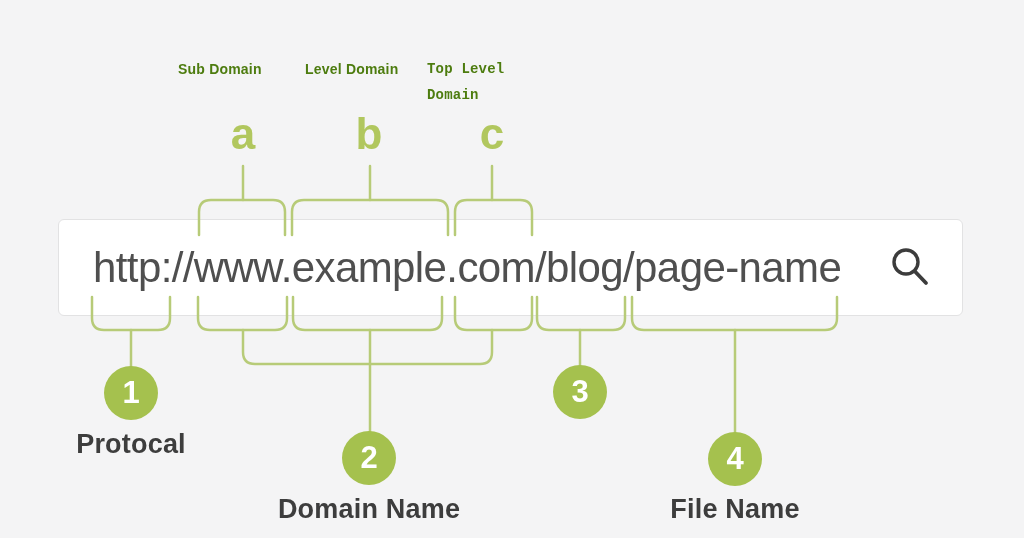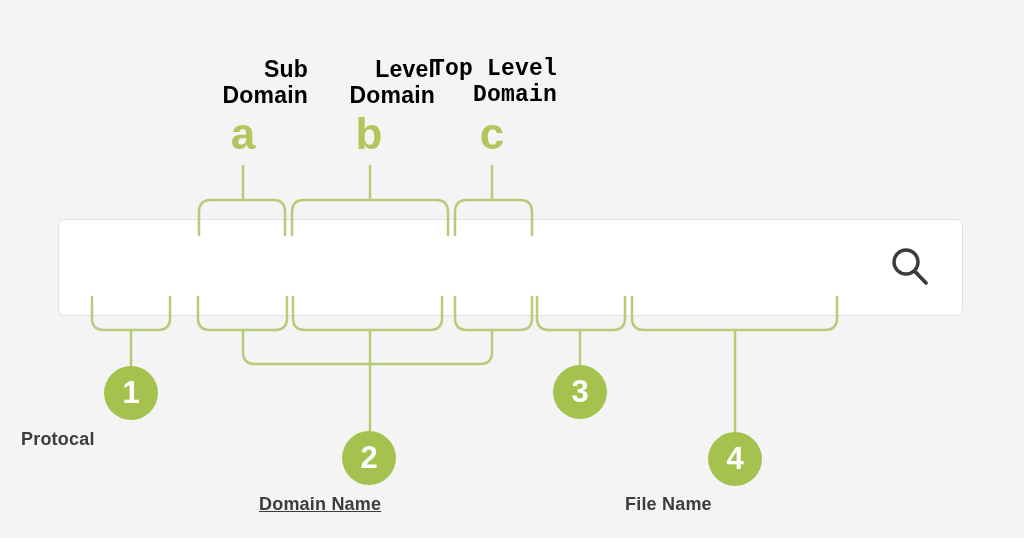--- a/index.html
+++ b/index.html
@@ -12,25 +12,25 @@
     width: 1024px;
     height: 538px;
     background: #f4f4f5;
     overflow: hidden;
   }
   .abs { position: absolute; }
 
   
   .group-label {
     width: 130px;
-    text-align: right;
-    font-size: 23px;
+    text-align: left;
+    font-size: 14px;
     line-height: 26px;
     font-weight: bold;
-    color: #000000;
+    color: #4d7c0f;
     letter-spacing: 0.2px;
   }
   
   .group-letter {
     width: 60px;
     text-align: center;
     font-size: 44px;
     line-height: 48px;
     font-weight: bold;
     color: #b1c75e;
@@ -74,41 +74,42 @@
     background: #a5c14e;
     color: #ffffff;
     font-size: 31px;
     font-weight: bold;
     text-align: center;
     line-height: 54px;
   }
   
   .part-label {
     width: 220px;
-    text-align: left;
-    font-size: 18px;
+    text-align: center;
+    font-size: 27px;
     font-weight: bold;
     color: #3d3d3d;
     letter-spacing: 0.2px;
   }
 </style>
 </head>
 <body>
 
 <div class="canvas">
 
   <div class="abs group-label" style="left:178px; top:56px;">Sub Domain</div>
   <div class="abs group-label" style="left:305px; top:56px;">Level Domain</div>
   <div class="abs group-label" style="left:427px; top:56px;font-family:Liberation Mono, monospace;">Top Level Domain</div>
 
   <div class="abs group-letter" style="left:213px; top:110px;">a</div>
   <div class="abs group-letter" style="left:339px; top:110px;">b</div>
   <div class="abs group-letter" style="left:462px; top:110px;">c</div>
 
   <div class="abs search-bar"></div>
+  <div class="abs url-text">http://www.example.com/blog/page-name</div>
   <div class="abs search-icon-wrap">
     <svg width="48" height="48" viewBox="0 0 48 48">
       <circle cx="20" cy="19" r="12" fill="none" stroke="#3c3c3c" stroke-width="3.4"></circle>
       <line x1="29" y1="28.5" x2="40" y2="40" stroke="#3c3c3c" stroke-width="3.8" stroke-linecap="round"></line>
     </svg>
   </div>
 
   <svg class="abs overlay" viewBox="0 0 1024 538">
     <g fill="none" stroke="#b7cb78" stroke-width="2.5" stroke-linecap="round">
 
@@ -136,16 +137,16 @@
       <path d="M735 330 L735 433"></path>
     </g>
   </svg>
 
   <div class="abs num-circle" style="left:104px; top:366px;">1</div>
   <div class="abs num-circle" style="left:342px; top:431px;">2</div>
   <div class="abs num-circle" style="left:553px; top:365px;">3</div>
   <div class="abs num-circle" style="left:708px; top:432px;">4</div>
 
   <div class="abs part-label" style="left:21px; top:429px;">Protocal</div>
-  <div class="abs part-label" style="left:259px; top:494px;text-decoration:underline;">Domain Name</div>
+  <div class="abs part-label" style="left:259px; top:494px;">Domain Name</div>
   <div class="abs part-label" style="left:625px; top:494px;">File Name</div>
 
 </div>
 
 </body></html>

